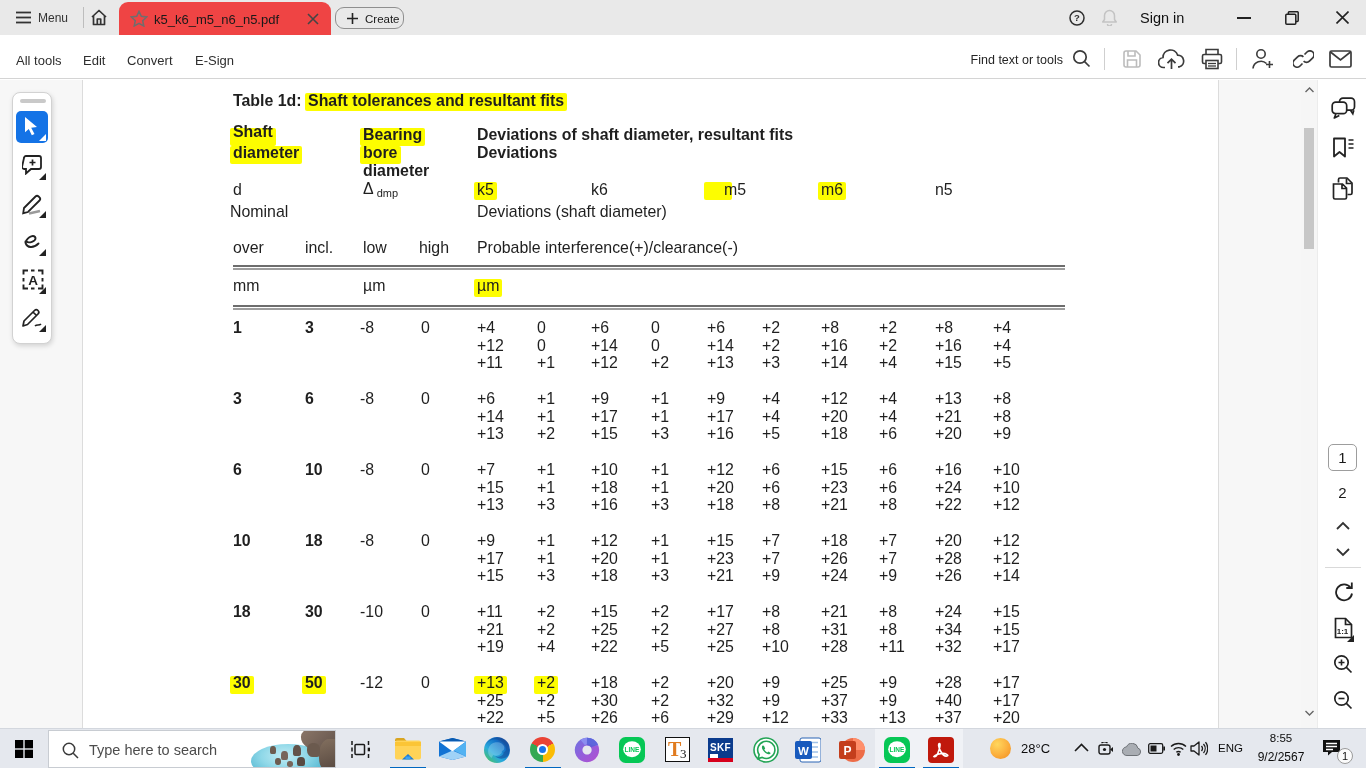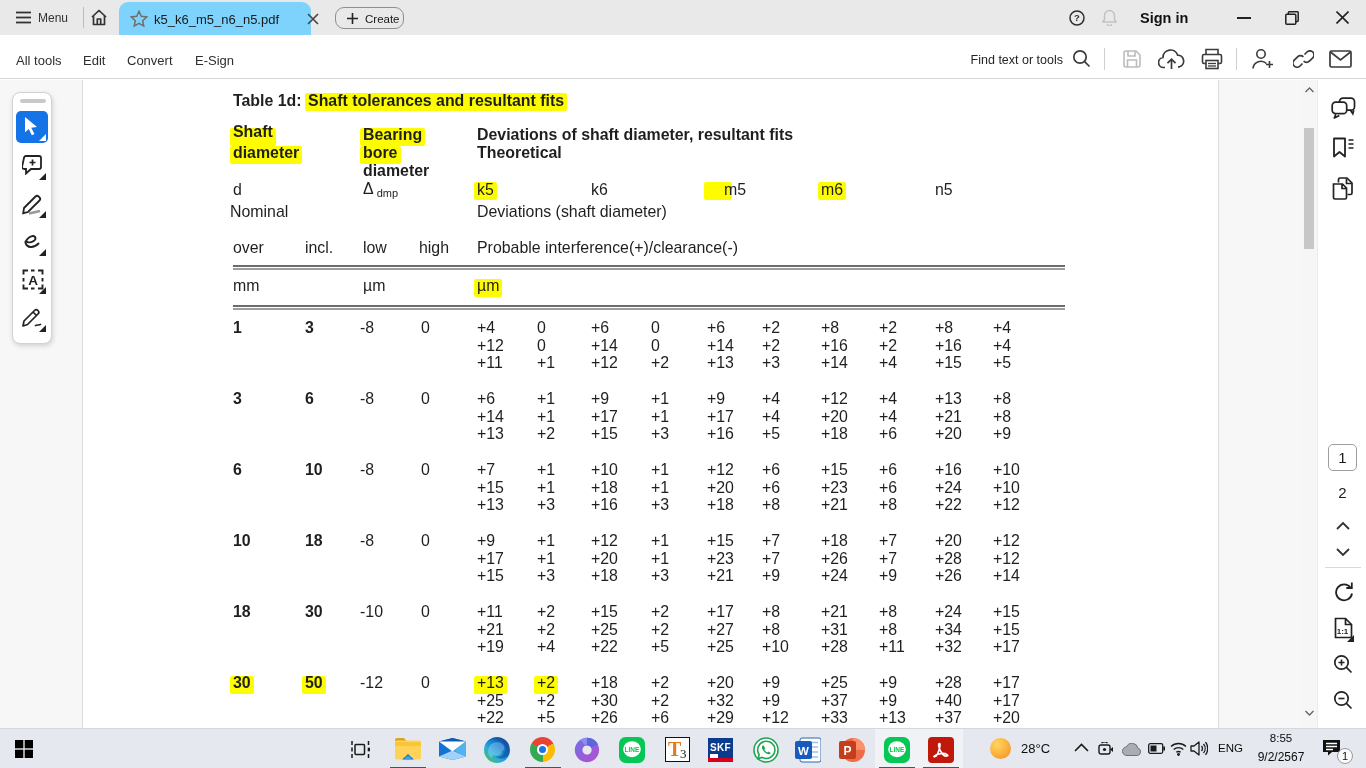--- a/index.html
+++ b/index.html
@@ -1,20 +1,20 @@
 <!DOCTYPE html>
 <html><head><meta charset="utf-8"><title>k5_k6_m5_n6_n5.pdf</title>
 <style>
 *{margin:0;padding:0;box-sizing:border-box}
 html,body{width:1366px;height:768px;overflow:hidden}
 body{font-family:"Liberation Sans",sans-serif;position:relative;background:#fff}
 #root{position:absolute;left:0;top:0;width:1366px;height:768px;overflow:hidden}
 
 #tbar{position:absolute;left:0;top:0;width:1366px;height:35px;background:#e9e9e9}
-#tab{position:absolute;left:119px;top:2px;width:192px;height:33px;background:#7dd3fc;border-radius:9px 9px 0 0}
+#tab{position:absolute;left:119px;top:2px;width:212px;height:33px;background:#ef4444;border-radius:9px 9px 0 0}
 #toolrow{position:absolute;left:0;top:35px;width:1366px;height:44px;background:#fff;border-bottom:1px solid #d4d4d4}
 .tr-it{position:absolute;top:18px;font-size:13px;color:#2e2e2e}
 #content{position:absolute;left:0;top:80px;width:1366px;height:648px;background:#f7f7f7}
 #page{position:absolute;left:82px;top:0;width:1137px;height:648px;background:#fff;border-left:1px solid #dcdcdc;border-right:1px solid #dcdcdc}
 .pt{position:absolute;font-size:15.9px;line-height:17.7px;color:#1f1f1f;white-space:nowrap}
 .b{font-weight:bold}
 .hl{position:absolute;background:#fdfd00;border-radius:2px}
 
 #lpanel{position:absolute;left:12px;top:12px;width:40px;height:252px;background:#fff;border:1px solid #d2d2d2;border-radius:8px;box-shadow:1px 2px 5px rgba(0,0,0,.15)}
 .lbtn{position:absolute;left:3px;width:32px;height:32px;border-radius:5px}
@@ -59,21 +59,21 @@
    <div style="position:absolute;left:29px;top:4.5px;font-size:11.5px;color:#181818">Create</div>
  </div>
  <svg style="position:absolute;left:1069px;top:10px" width="16" height="16" viewBox="0 0 16 16">
         <circle cx="8" cy="8" r="7" fill="none" stroke="#2e2e2e" stroke-width="1.5"></circle>
         <text x="8" y="11.4" font-size="9.5" font-weight="bold" text-anchor="middle" fill="#2e2e2e" font-family="Liberation Sans">?</text>
       </svg>
  <svg style="position:absolute;left:1101px;top:9px" width="17" height="17" viewBox="0 0 17 17">
         <path d="M8.5 1.5 a5 5 0 0 1 5 5 v4 l1.8 2.5 H1.7 L3.5 10.5 v-4 a5 5 0 0 1 5-5 Z" fill="none" stroke="#c3c3c3" stroke-width="1.5" stroke-linejoin="round"></path>
         <path d="M6.5 15 a2 2 0 0 0 4 0" fill="none" stroke="#c3c3c3" stroke-width="1.4"></path>
       </svg>
- <div style="position:absolute;left:1140px;top:10px;font-size:14.5px;font-weight:bold;color:#111">Sign in</div>
+ <div style="position:absolute;left:1140px;top:10px;font-size:14.5px;font-weight:normal;color:#111">Sign in</div>
  <svg style="position:absolute;left:1237px;top:17px" width="14" height="2" viewBox="0 0 14 2">
         <line x1="0" y1="1" x2="14" y2="1" stroke="#222" stroke-width="2"></line>
       </svg>
  <svg style="position:absolute;left:1285px;top:11px" width="14" height="14" viewBox="0 0 14 14">
         <rect x="0.8" y="3.2" width="10" height="10" fill="#e9e9e9" stroke="#222" stroke-width="1.5" rx="1"></rect>
         <path d="M3.4 3.2 V1.6 a0.9 0.9 0 0 1 0.9-0.9 h8 a0.9 0.9 0 0 1 0.9 0.9 v8 a0.9 0.9 0 0 1-0.9 0.9 H10.8" fill="none" stroke="#222" stroke-width="1.5"></path>
       </svg>
  <svg style="position:absolute;left:1336px;top:11px" width="13" height="13" viewBox="0 0 13 13">
         <path d="M0.5 0.5 L12.5 12.5 M12.5 0.5 L0.5 12.5" stroke="#222" stroke-width="1.6"></path>
       </svg>
@@ -138,21 +138,21 @@
 <div class="pt b" style="left:308.040625px;top:91.9px">Shaft tolerances and resultant fits</div>
 <div class="hl" style="left:230.0px;top:127.8px;width:45.8px;height:18px"></div>
 <div class="pt b" style="left:233px;top:123px">Shaft</div>
 <div class="hl" style="left:360.0px;top:127.8px;width:65.2px;height:18px"></div>
 <div class="pt b" style="left:363px;top:126.3px">Bearing</div>
 <div class="pt b" style="left:477px;top:126.3px">Deviations of shaft diameter, resultant fits</div>
 <div class="hl" style="left:230.0px;top:145.8px;width:72.3px;height:18px"></div>
 <div class="pt b" style="left:233px;top:144.3px">diameter</div>
 <div class="hl" style="left:360.0px;top:145.8px;width:40.5px;height:18px"></div>
 <div class="pt b" style="left:363px;top:144.3px">bore</div>
-<div class="pt b" style="left:477px;top:144.3px">Theoretical</div>
+<div class="pt b" style="left:477px;top:144.3px">Deviations</div>
 <div class="pt b" style="left:363px;top:162.3px">diameter</div>
 <div class="pt" style="left:233px;top:180.7px">d</div>
 <div class="pt" style="left:363px;top:179.7px">Δ<span style="font-size:11px;vertical-align:-3px">&nbsp;dmp</span></div>
 <div class="hl" style="left:474.0px;top:182.2px;width:22.8px;height:18px"></div>
 <div class="pt" style="left:477px;top:180.7px">k5</div>
 <div class="pt" style="left:591px;top:180.7px">k6</div>
 <div class="hl" style="left:704.0px;top:182.2px;width:28.1px;height:18px"></div>
 <div class="pt" style="left:724px;top:180.7px">m5</div>
 <div class="hl" style="left:818.0px;top:182.2px;width:28.1px;height:18px"></div>
 <div class="pt" style="left:821px;top:180.7px">m6</div>
@@ -385,20 +385,39 @@
 
 <div id="task">
  <svg style="position:absolute;left:15px;top:11px" width="18" height="18" viewBox="0 0 18 18">
         <g fill="#000">
           <rect x="0" y="0" width="8.3" height="8.3"></rect>
           <rect x="9.7" y="0" width="8.3" height="8.3"></rect>
           <rect x="0" y="9.7" width="8.3" height="8.3"></rect>
           <rect x="9.7" y="9.7" width="8.3" height="8.3"></rect>
         </g>
       </svg>
+ <div style="position:absolute;left:48px;top:1px;width:288px;height:38px;background:#fff;border:1px solid #c8ccd2;overflow:hidden">
+   <svg style="position:absolute;left:13px;top:11px" width="17" height="17" viewBox="0 0 17 17">
+          <circle cx="7" cy="7" r="5.7" fill="none" stroke="#3a3a3a" stroke-width="1.5"></circle>
+          <line x1="11.2" y1="11.2" x2="16" y2="16" stroke="#3a3a3a" stroke-width="1.5"></line>
+        </svg>
+   <div style="position:absolute;left:40px;top:11px;font-size:14.5px;color:#4c4c4c">Type here to search</div>
+   <div style="position:absolute;left:208px;top:0;width:80px;height:38px">
+     <div style="position:absolute;left:-6px;top:13px;width:74px;height:34px;background:radial-gradient(ellipse at 45% 35%,#c4ecf4 0%,#8fd8e8 40%,#56b8d2 75%,#3f9cba 100%);border-radius:50%"></div>
+     <div style="position:absolute;left:44px;top:-4px;width:38px;height:24px;background:linear-gradient(135deg,#8d786a,#5f5048);border-radius:40% 10% 20% 55%"></div>
+     <div style="position:absolute;left:62px;top:8px;width:20px;height:32px;background:linear-gradient(160deg,#83705f,#55463e);border-radius:50% 25% 10% 40%"></div>
+     <div style="position:absolute;left:50px;top:12px;width:13px;height:14px;background:#6b5a4e;border-radius:45% 45% 25% 45%"></div>
+     <div style="position:absolute;left:13px;top:15px;width:6px;height:8px;background:#6d5c50;border-radius:45% 45% 25% 25%"></div>
+     <div style="position:absolute;left:24px;top:20px;width:7px;height:9px;background:#77655a;border-radius:45% 45% 25% 25%"></div>
+     <div style="position:absolute;left:36px;top:14px;width:8px;height:11px;background:#63534a;border-radius:45% 45% 25% 25%"></div>
+     <div style="position:absolute;left:18px;top:27px;width:6px;height:7px;background:#6d5c50;border-radius:45%"></div>
+     <div style="position:absolute;left:40px;top:26px;width:8px;height:9px;background:#584a42;border-radius:45% 45% 25% 25%"></div>
+     <div style="position:absolute;left:30px;top:30px;width:6px;height:6px;background:#77655a;border-radius:45%"></div>
+   </div>
+ </div>
  <svg style="position:absolute;left:351px;top:12px" width="19" height="17" viewBox="0 0 19 17">
         <g stroke="#1a1a1a" fill="none" stroke-width="1.5">
           <rect x="4" y="3.5" width="9.5" height="10" rx="1"></rect>
           <path d="M1 0 v4 M1 6.5 v4 M1 13 v4 M17.5 0 v4 M17.5 13 v4"></path>
           <rect x="16.7" y="6.7" width="2.6" height="3.6" fill="#1a1a1a" stroke="none"></rect>
         </g>
       </svg>
 
  <div class="ticon" style="left:386px">
         <div class="tuline"></div>

